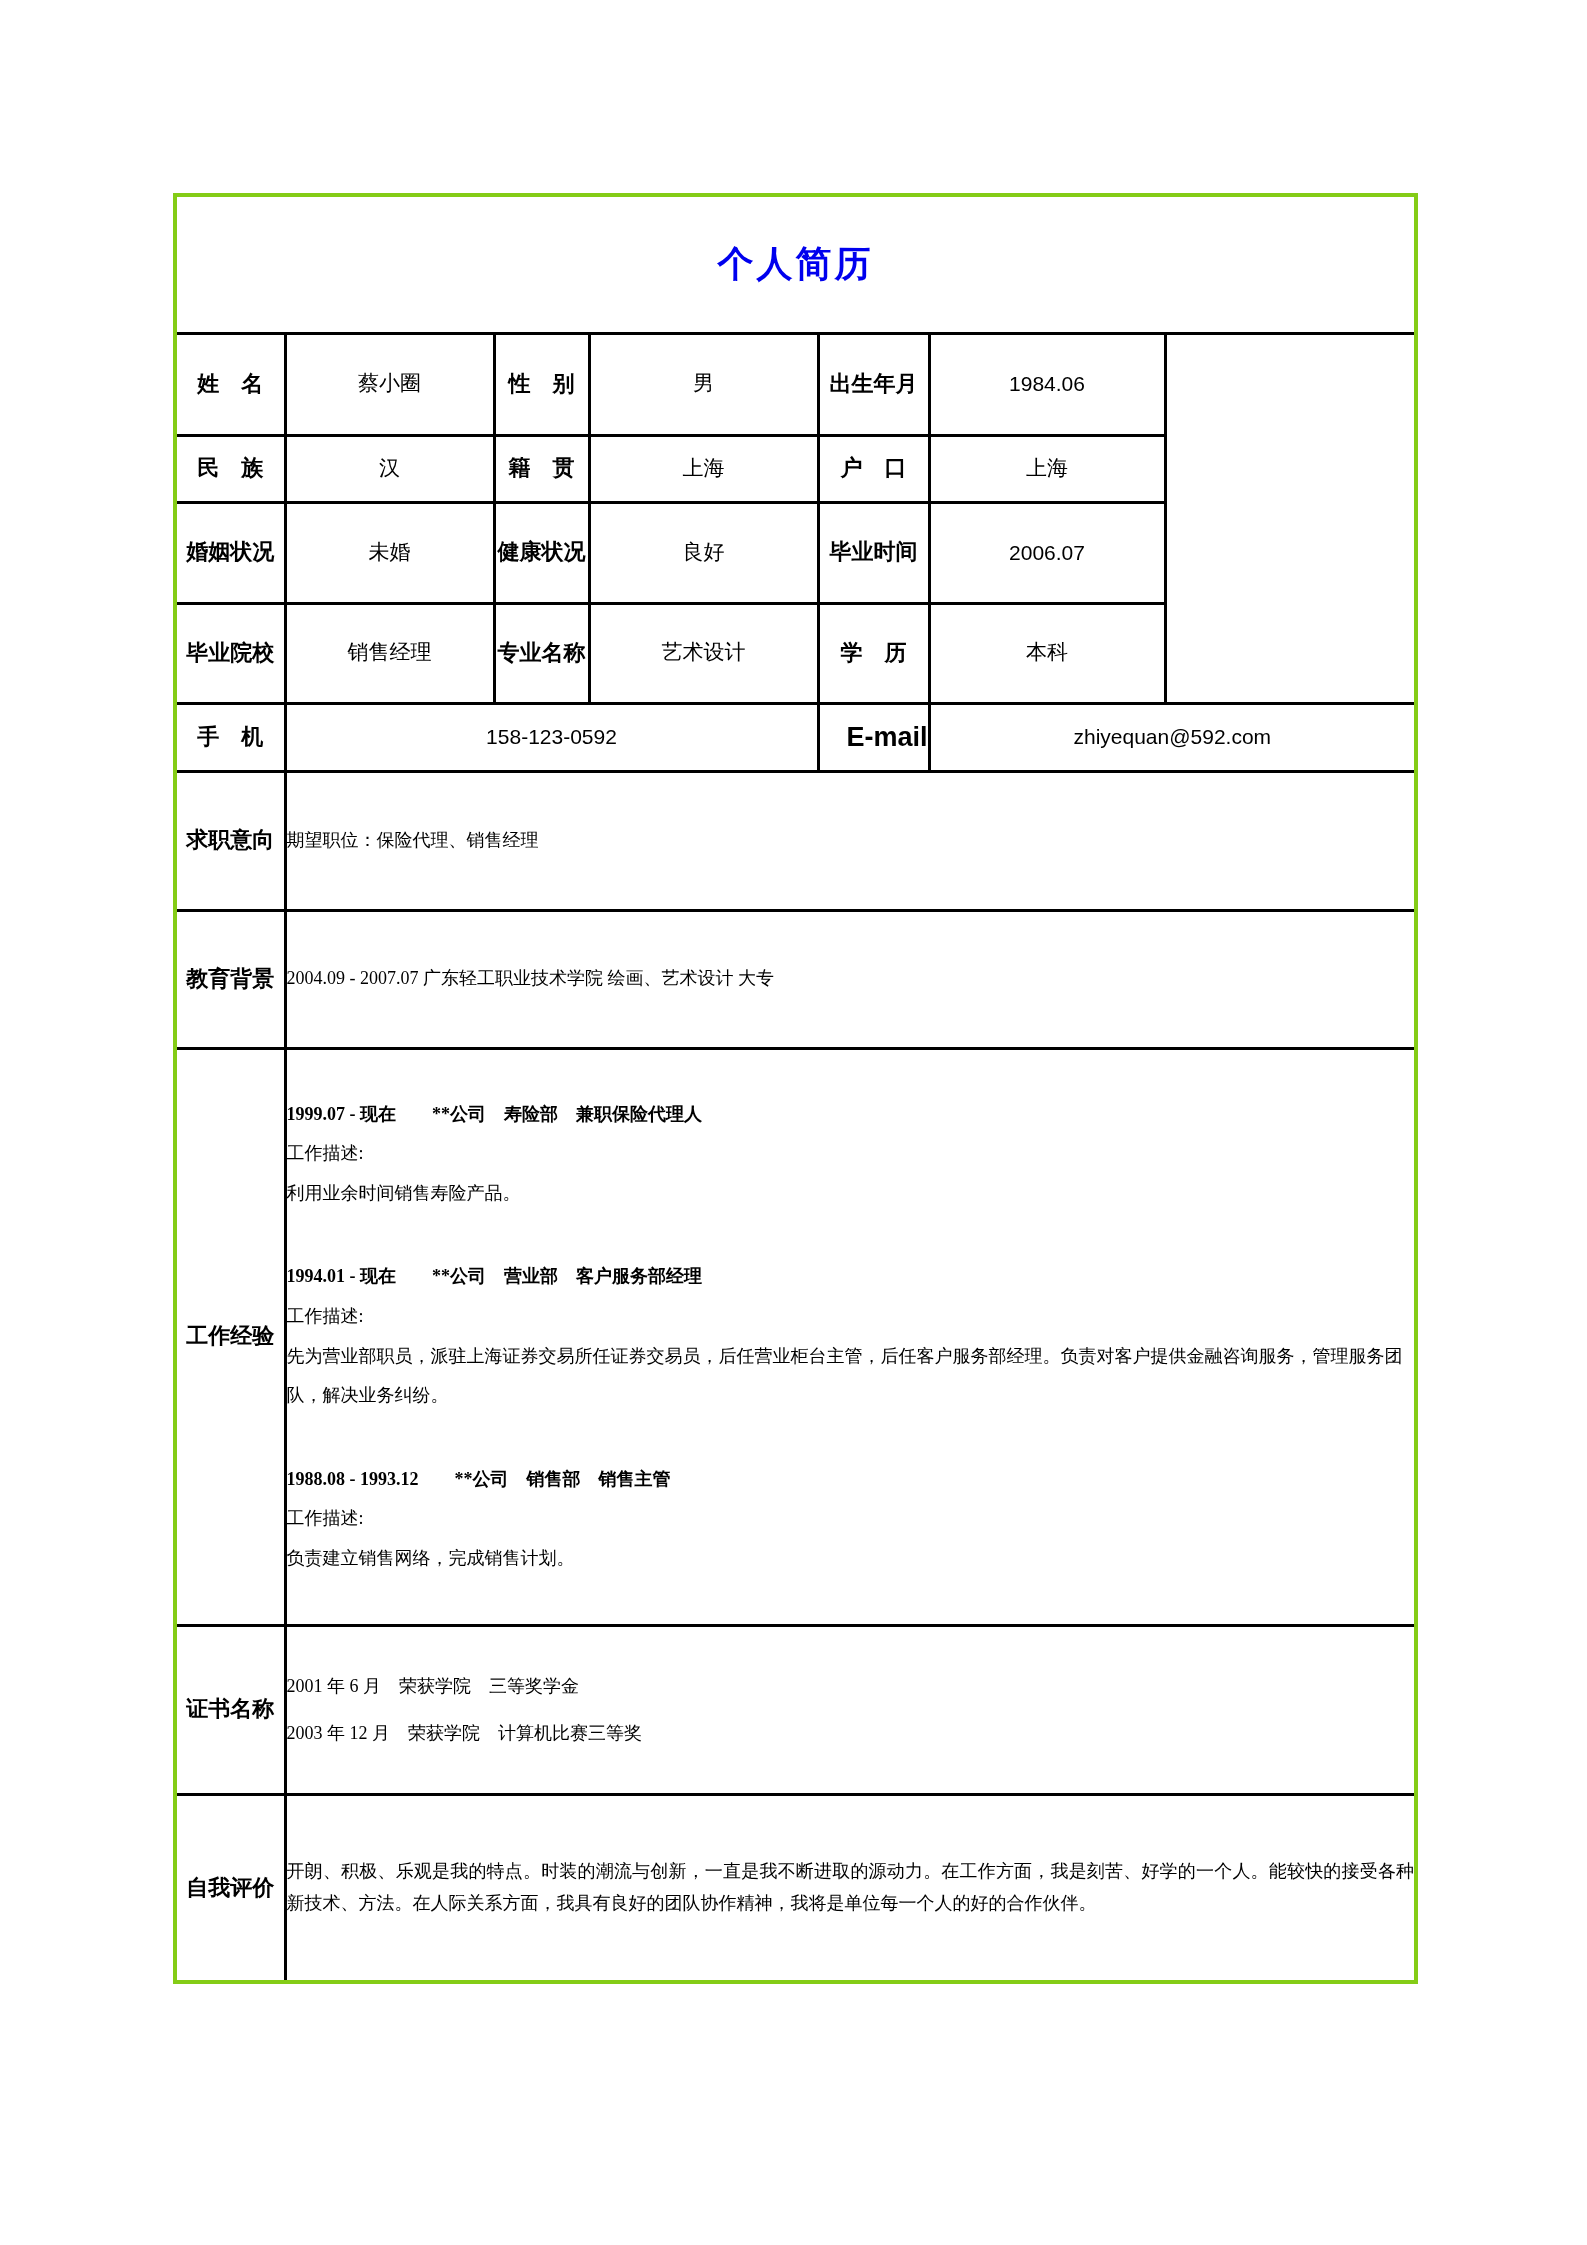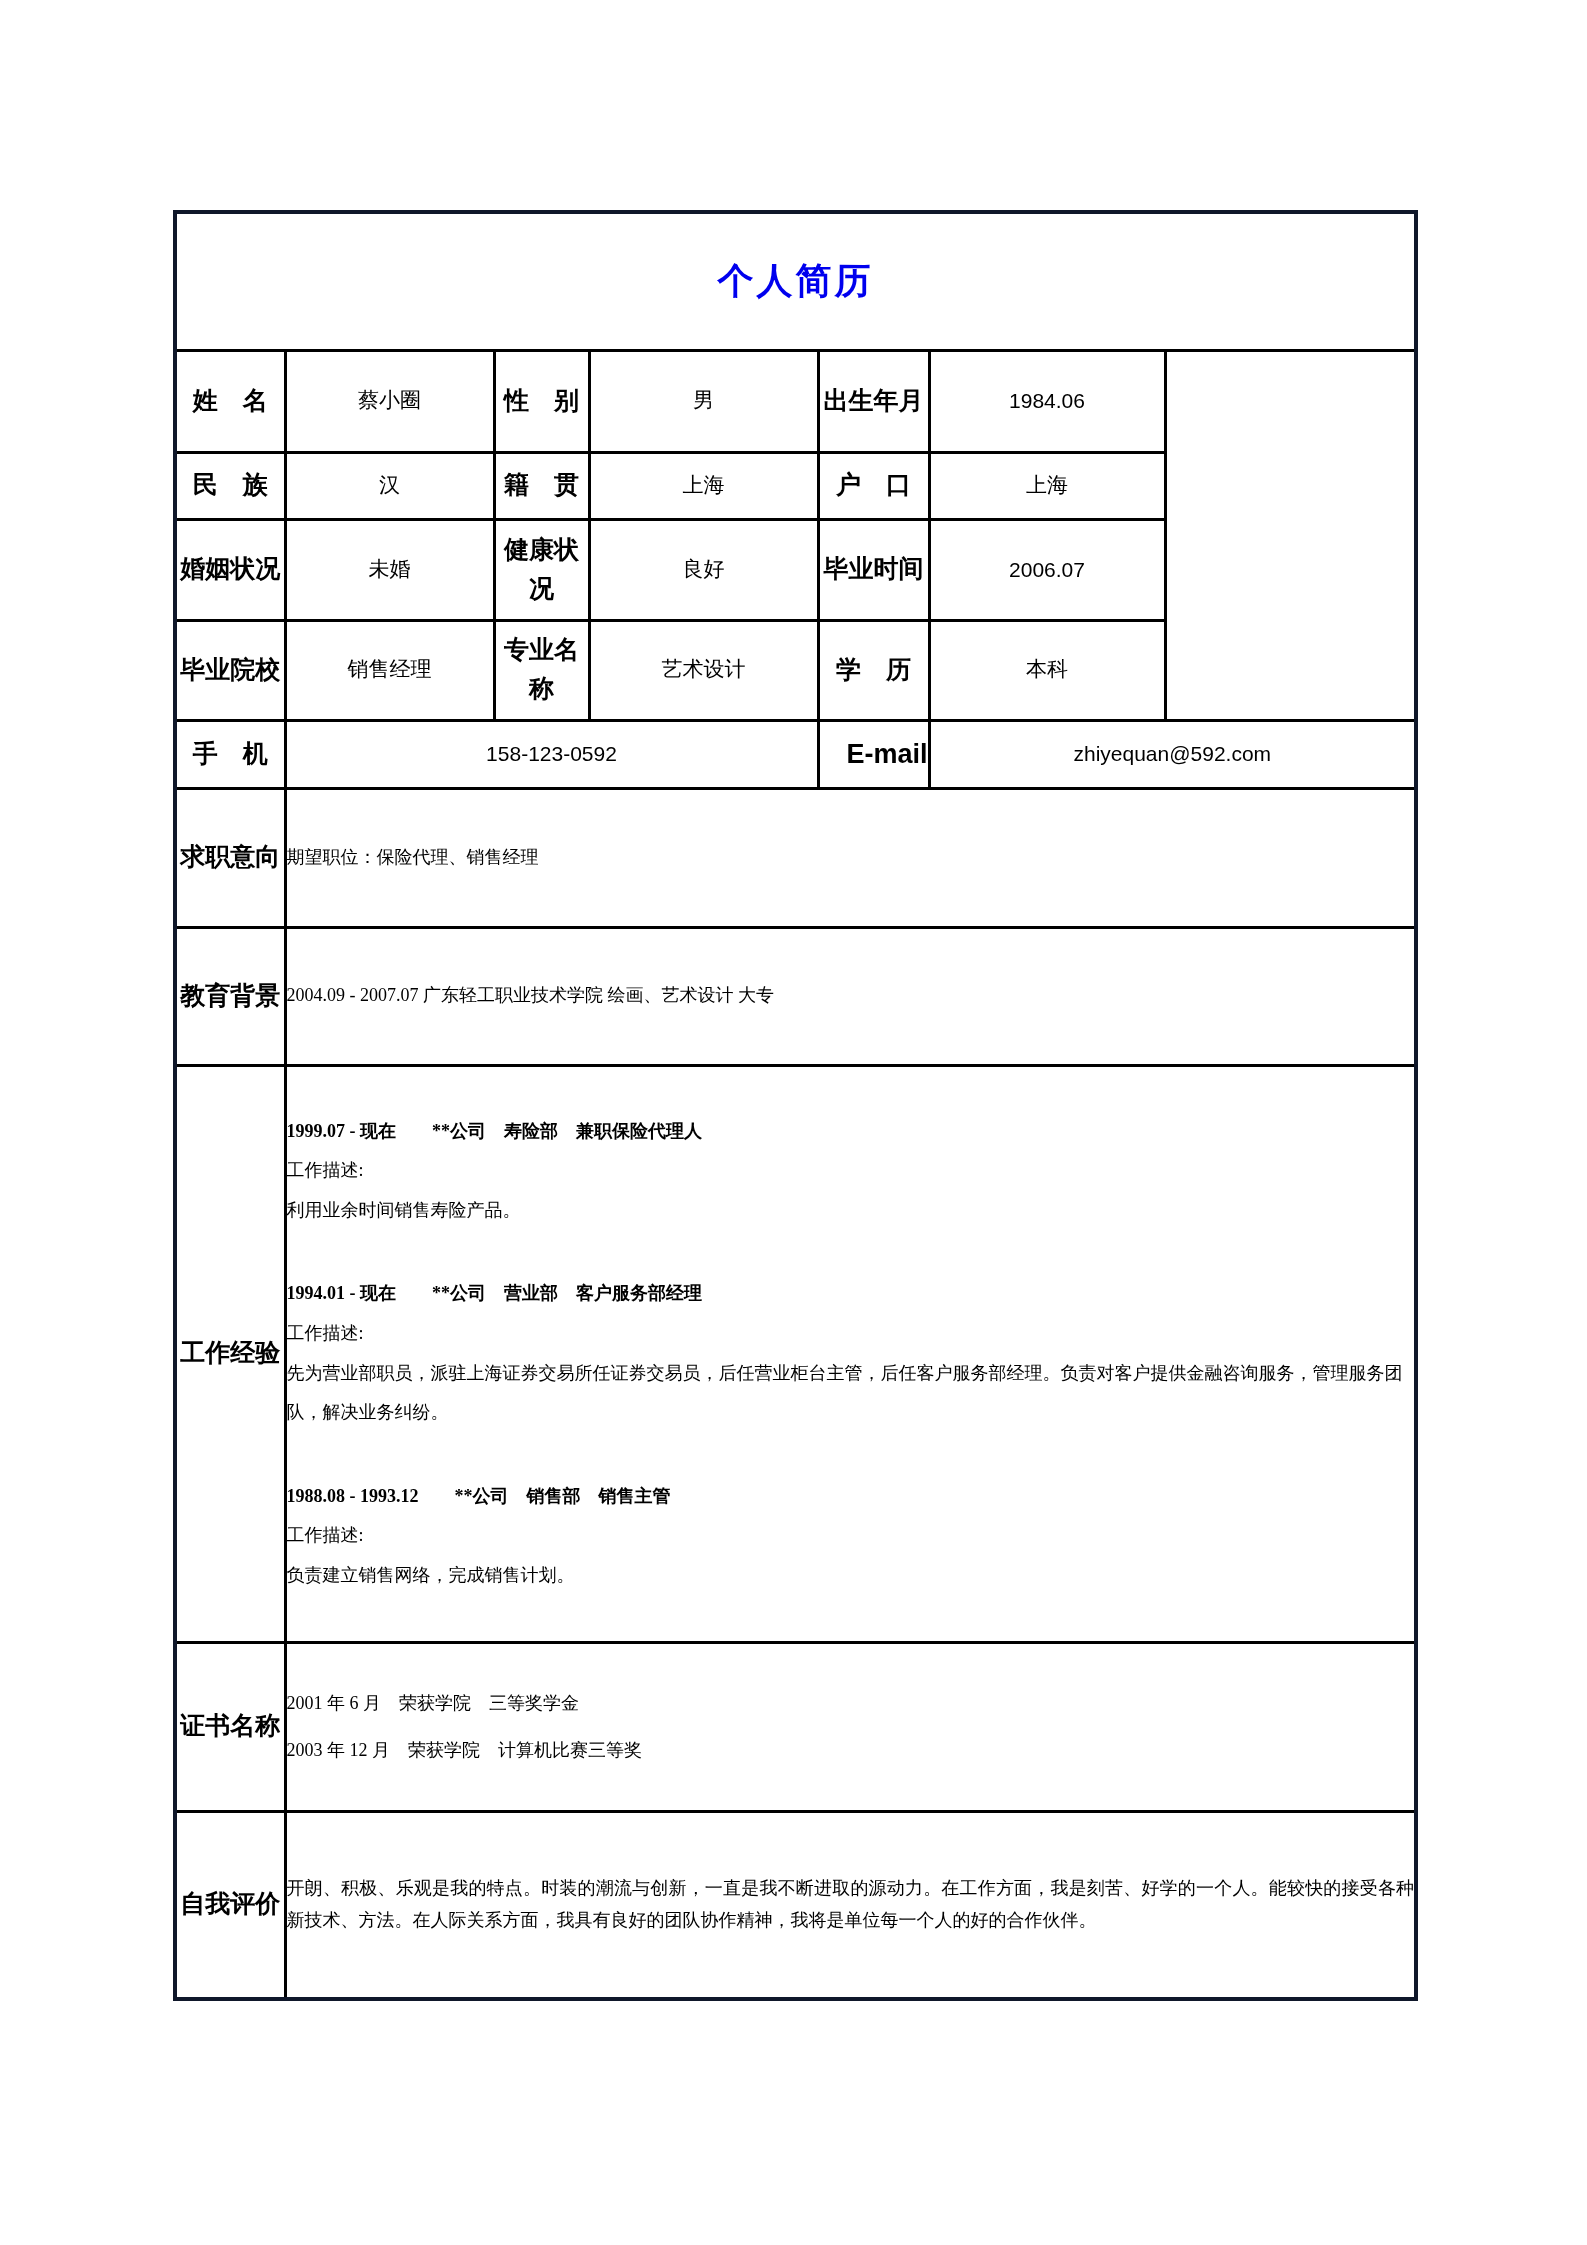--- a/index.html
+++ b/index.html
@@ -11,45 +11,45 @@
     position: relative;
     width: 1587px;
     height: 2245px;
     background: #ffffff;
     font-family: "Liberation Serif", "DejaVu Serif", serif;
     color: #000000;
   }
   table.resume {
     position: absolute;
     left: 173px;
-    top: 210px;
+    top: 193px;
     width: 1241px;
     border-collapse: collapse;
     table-layout: fixed;
-    border: 4px solid #0f172a;
+    border: 4px solid #84cc16;
   }
   table.resume td {
     border: 3px solid #000000;
     padding: 0;
     overflow: hidden;
   }
   
   td.title-cell {
     text-align: center;
     vertical-align: middle;
   }
   .doc-title {
     font-size: 36px;
     font-weight: bold;
     letter-spacing: 3px;
     color: #0000ee;
   }
   
   td.label {
-    font-size: 25px;
+    font-size: 22px;
     font-weight: bold;
     text-align: center;
     vertical-align: middle;
     line-height: 1.55;
     padding: 0 6px;
     margin-top: 26px;
   }
   
   td.value {
     font-size: 21px;

